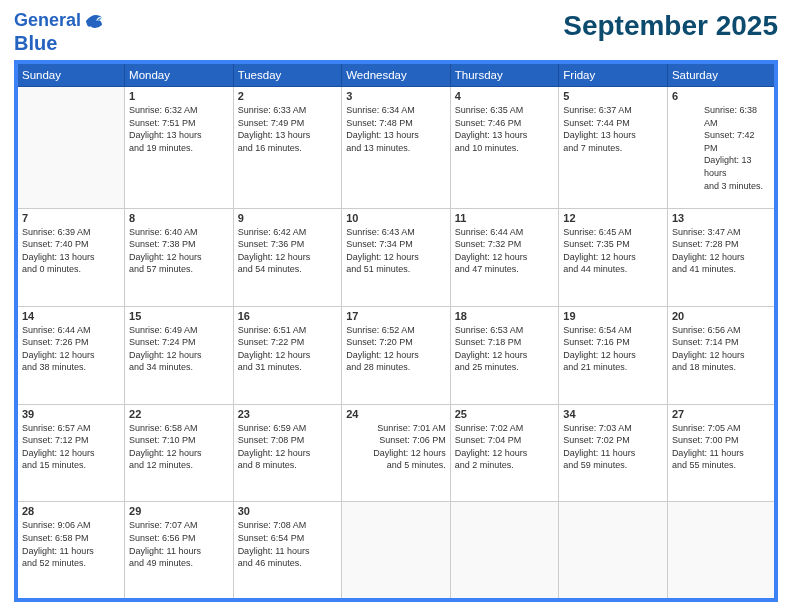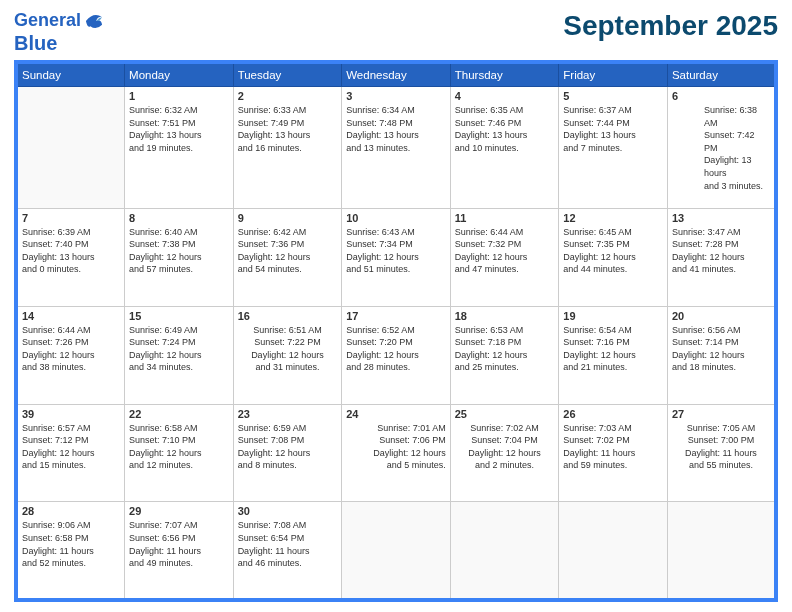--- a/index.html
+++ b/index.html
@@ -233,21 +233,21 @@
           </td>
           <td>
             <span class="day-num">15</span>
             <div class="day-info" style="white-space: pre-wrap;">Sunrise: 6:49 AM
 Sunset: 7:24 PM
 Daylight: 12 hours
 and 34 minutes.</div>
           </td>
           <td>
             <span class="day-num">16</span>
-            <div class="day-info" style="white-space: pre-wrap; text-align: center;">Sunrise: 6:51 AM
+            <div class="day-info" style="white-space: pre-wrap;">Sunrise: 6:51 AM
 Sunset: 7:22 PM
 Daylight: 12 hours
 and 31 minutes.</div>
           </td>
           <td>
             <span class="day-num">17</span>
             <div class="day-info" style="white-space: pre-wrap;">Sunrise: 6:52 AM
 Sunset: 7:20 PM
 Daylight: 12 hours
 and 28 minutes.</div>
@@ -298,35 +298,35 @@
           </td>
           <td>
             <span class="day-num">24</span>
             <div class="day-info" style="white-space: pre-wrap; text-align: right;">Sunrise: 7:01 AM
 Sunset: 7:06 PM
 Daylight: 12 hours
 and 5 minutes.</div>
           </td>
           <td>
             <span class="day-num">25</span>
-            <div class="day-info" style="white-space: pre-wrap; text-align: center;">Sunrise: 7:02 AM
+            <div class="day-info" style="white-space: pre-wrap;">Sunrise: 7:02 AM
 Sunset: 7:04 PM
 Daylight: 12 hours
 and 2 minutes.</div>
           </td>
           <td>
-            <span class="day-num">26</span>
+            <span class="day-num">34</span>
             <div class="day-info" style="white-space: pre-wrap;">Sunrise: 7:03 AM
 Sunset: 7:02 PM
 Daylight: 11 hours
 and 59 minutes.</div>
           </td>
           <td>
             <span class="day-num">27</span>
-            <div class="day-info" style="white-space: pre-wrap; text-align: center;">Sunrise: 7:05 AM
+            <div class="day-info" style="white-space: pre-wrap;">Sunrise: 7:05 AM
 Sunset: 7:00 PM
 Daylight: 11 hours
 and 55 minutes.</div>
           </td>
         </tr>
         <tr>
           <td>
             <span class="day-num">28</span>
             <div class="day-info" style="white-space: pre-wrap;">Sunrise: 9:06 AM
 Sunset: 6:58 PM

